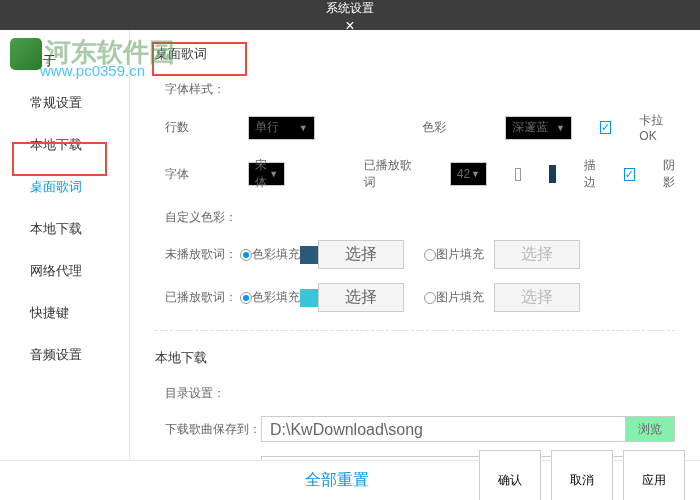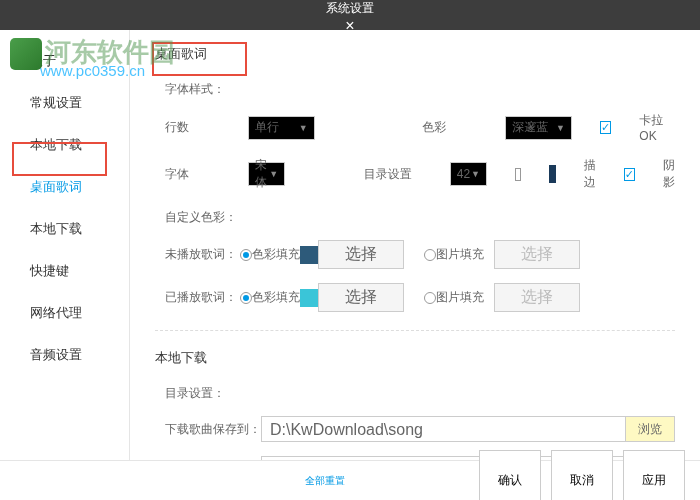--- a/index.html
+++ b/index.html
@@ -34,25 +34,25 @@
     
     .checkbox { width: 13px; height: 13px; border: 1px solid #999; display: inline-flex; align-items: center; justify-content: center; cursor: pointer; }
     .checkbox.checked { border-color: #0099e5; color: #0099e5; font-size: 11px; }
     .checkbox.checked::after { content: '✓'; }
     
     .swatch { width: 18px; height: 18px; display: inline-block; vertical-align: middle; }
     .btn-sm { padding: 3px 26px; border: 1px solid #ccc; background: #f5f5f5; cursor: pointer; font-size: 16px; }
     .btn-sm.disabled { color: #bbb; cursor: default; }
     
     .textfield { border: 1px solid #ccc; padding: 4px 8px; font-size: 16px; flex: 1; height: 26px; background: #fff; }
-    .btn-browse { padding: 4px 12px; border: 1px solid #ccc; border-left: none; background: #fef9c3; cursor: pointer; font-size: 12px; height: 26px; }
+    .btn-browse { padding: 4px 12px; border: 1px solid #ccc; border-left: none; background: #86efac; cursor: pointer; font-size: 12px; height: 26px; }
     
     .footer { height: 40px; border-top: 1px solid #e5e5e5; display: flex; align-items: center; justify-content: flex-end; padding: 0 15px; gap: 10px; }
     .btn-footer { padding: 21px 18px; border: 1px solid #ccc; background: #fff; cursor: pointer; font-size: 12px; text-align: right; }
-    .link-reset { color: #0099e5; cursor: pointer; margin-right: auto; margin-left: 290px; font-size: 10px; }
+    .link-reset { color: #0099e5; cursor: pointer; margin-right: auto; margin-left: 290px; font-size: 16px; }
     
     .red-box { border: 2px solid #e74c3c; position: absolute; pointer-events: none; z-index: 50; }
     .red-box-1 { top: 142px; left: 12px; width: 95px; height: 34px; }
     .red-box-2 { top: 42px; left: 152px; width: 95px; height: 34px; }
     
     .hr { border: none; border-top: 1px dashed #ddd; margin: 18px 0; }
     .color-pair { display: flex; align-items: center; gap: 28px; }
   </style>
 </head>
 <body>
@@ -71,22 +71,22 @@
 <div class="red-box red-box-1"></div>
 <div class="red-box red-box-2"></div>
 
 <div class="content">
   <div class="sidebar">
     <div class="sidebar-item">关于</div>
     <div class="sidebar-item">常规设置</div>
     <div class="sidebar-item">本地下载</div>
     <div class="sidebar-item active">桌面歌词</div>
     <div class="sidebar-item">本地下载</div>
+    <div class="sidebar-item">网络代理</div>
     <div class="sidebar-item">快捷键</div>
-    <div class="sidebar-item">网络代理</div>
     <div class="sidebar-item">音频设置</div>
   </div>
 
   <div class="main">
     <div class="section-title">桌面歌词</div>
 
     <div style="padding-left: 10px;">
       <div style="margin-bottom: 14px;">字体样式：</div>
 
       <div class="row color-pair">
@@ -105,21 +105,21 @@
         <span>卡拉OK</span>
       </div>
 
       <div class="row color-pair">
         <span class="label">字体</span>
         <div class="select">
           <span>宋体</span>
           <span class="select-arrow">▼</span>
         </div>
         <span style="width: 60px;"></span>
-        <span class="label" style="min-width: 58px;">目录设置</span>
+        <span class="label" style="min-width: 58px;">已播放歌词</span>
         <div class="select">
           <span>42</span>
           <span class="select-arrow">▼</span>
         </div>
         <span class="checkbox"></span>
         <span class="swatch" style="background:#1a3a5a"></span>
         <span>描边</span>
         <span class="checkbox checked"></span>
         <span>阴影</span>
       </div>

